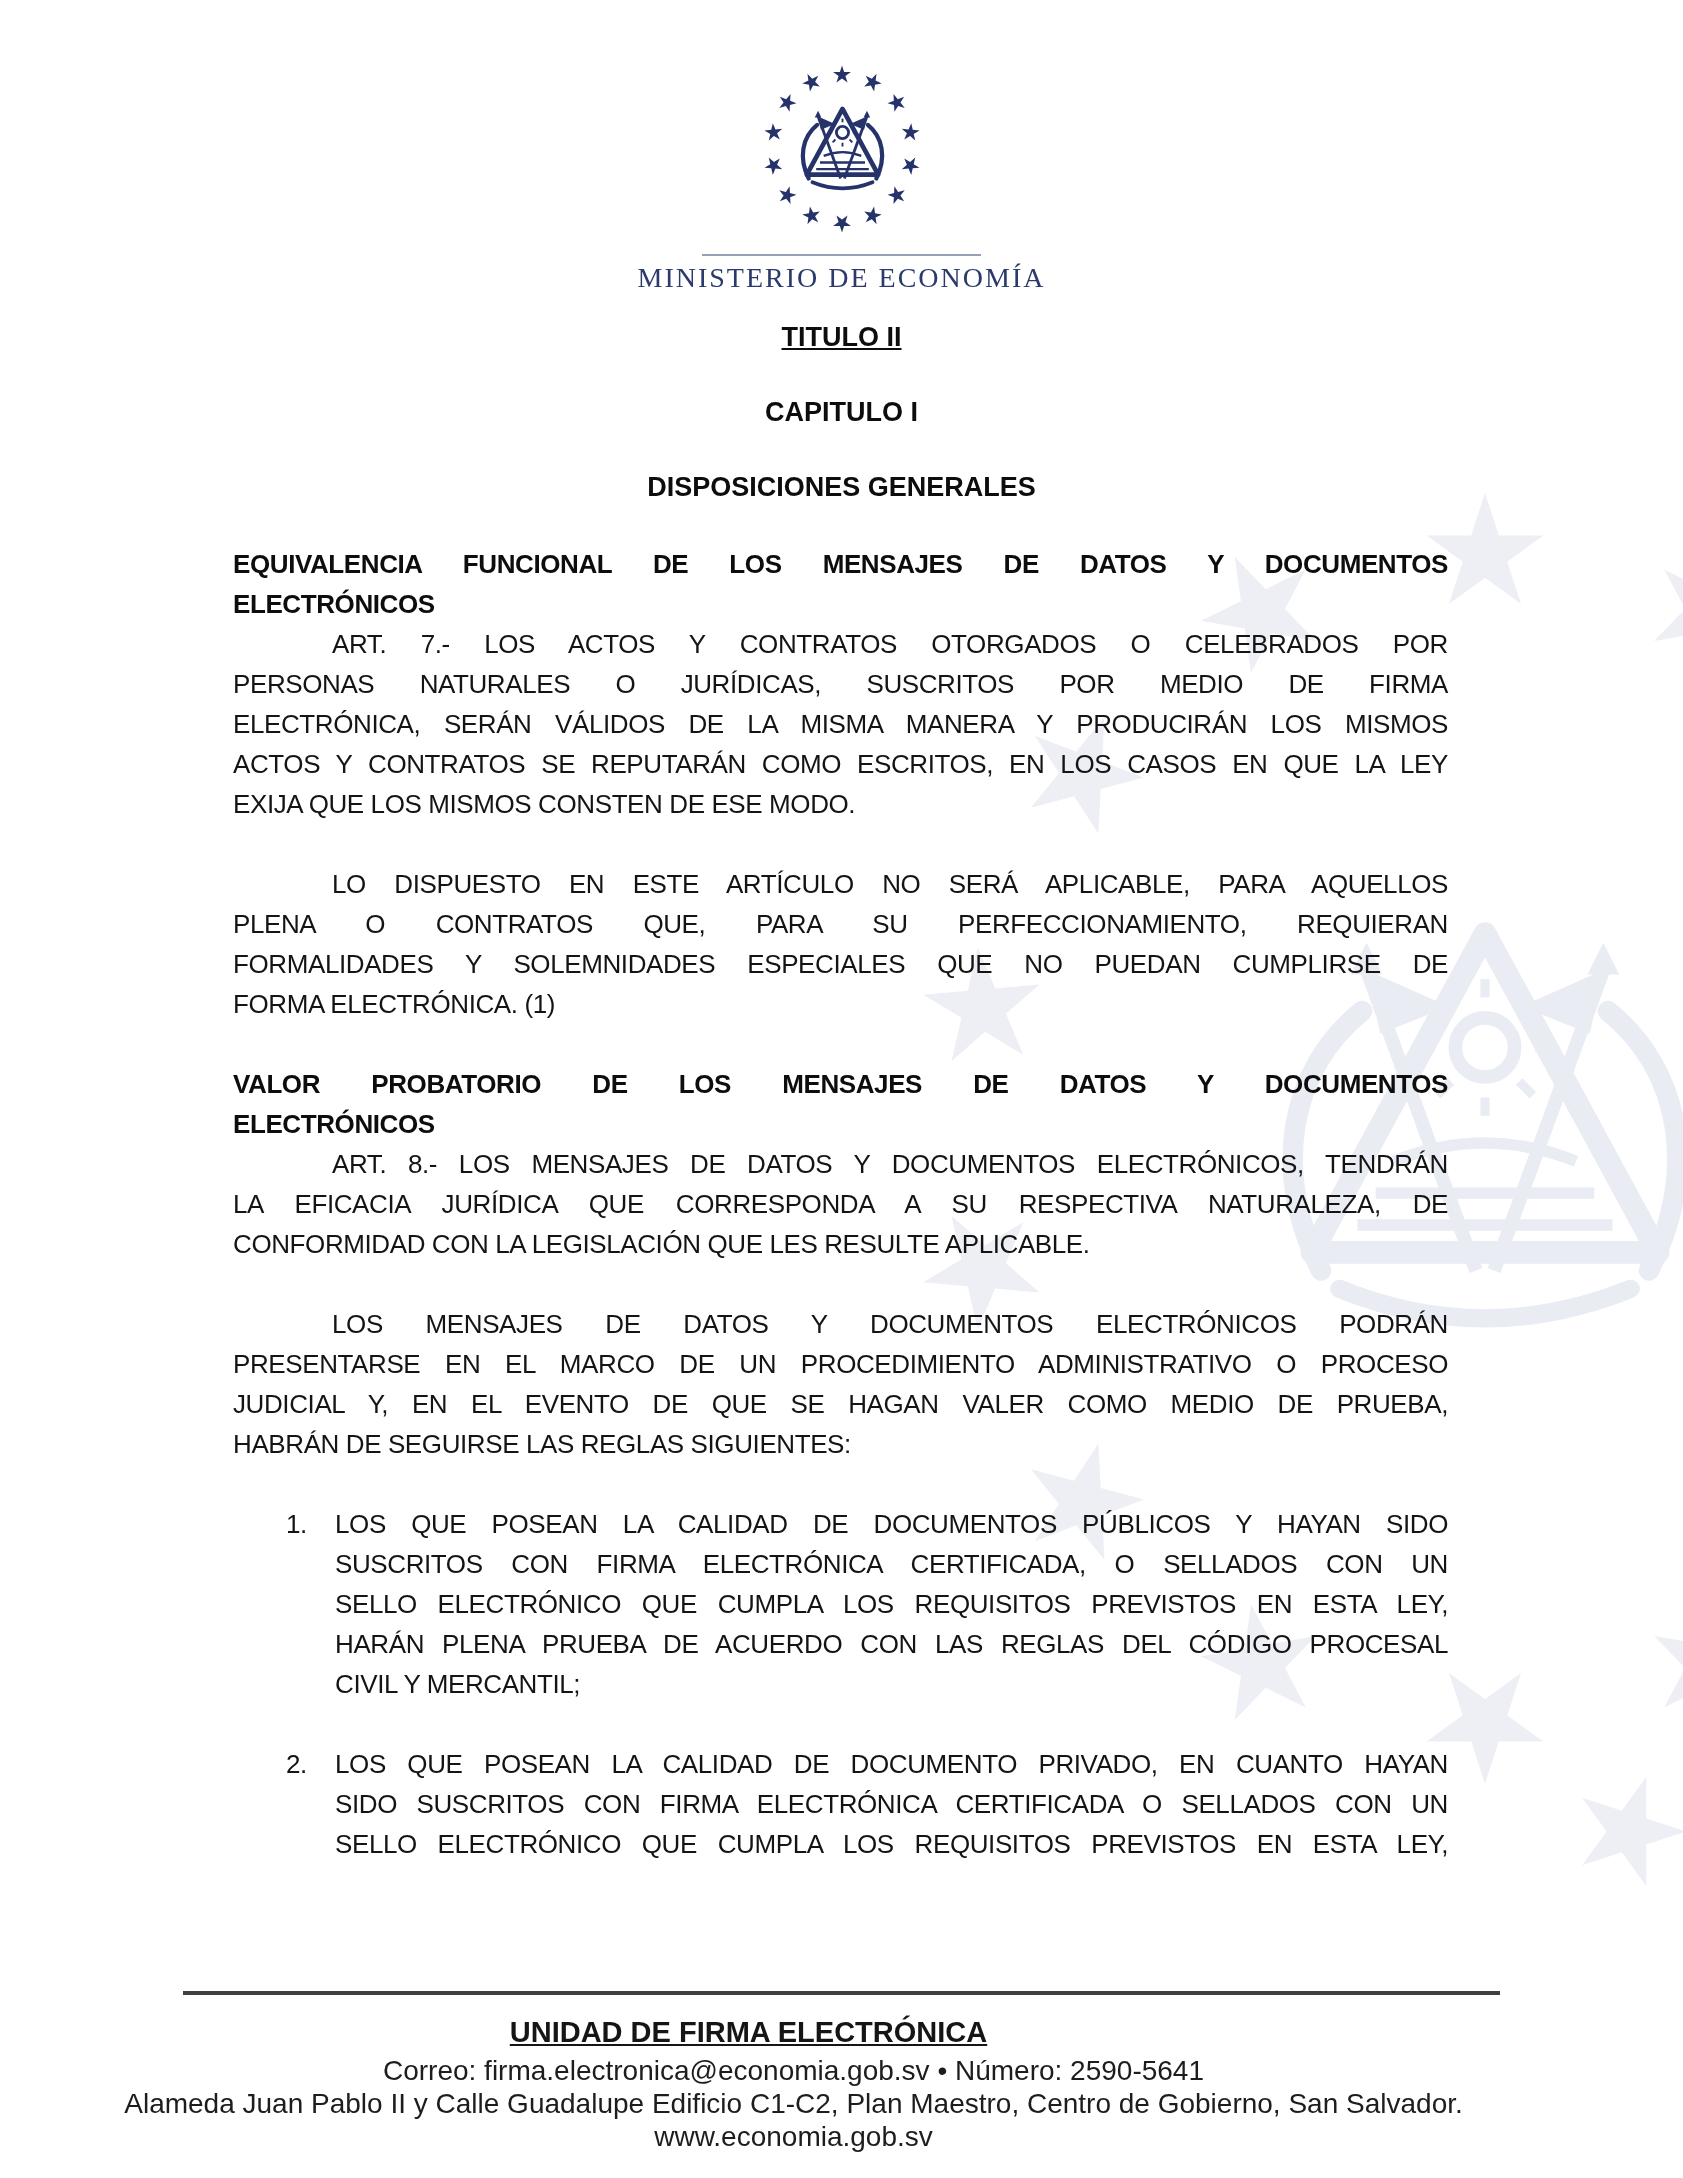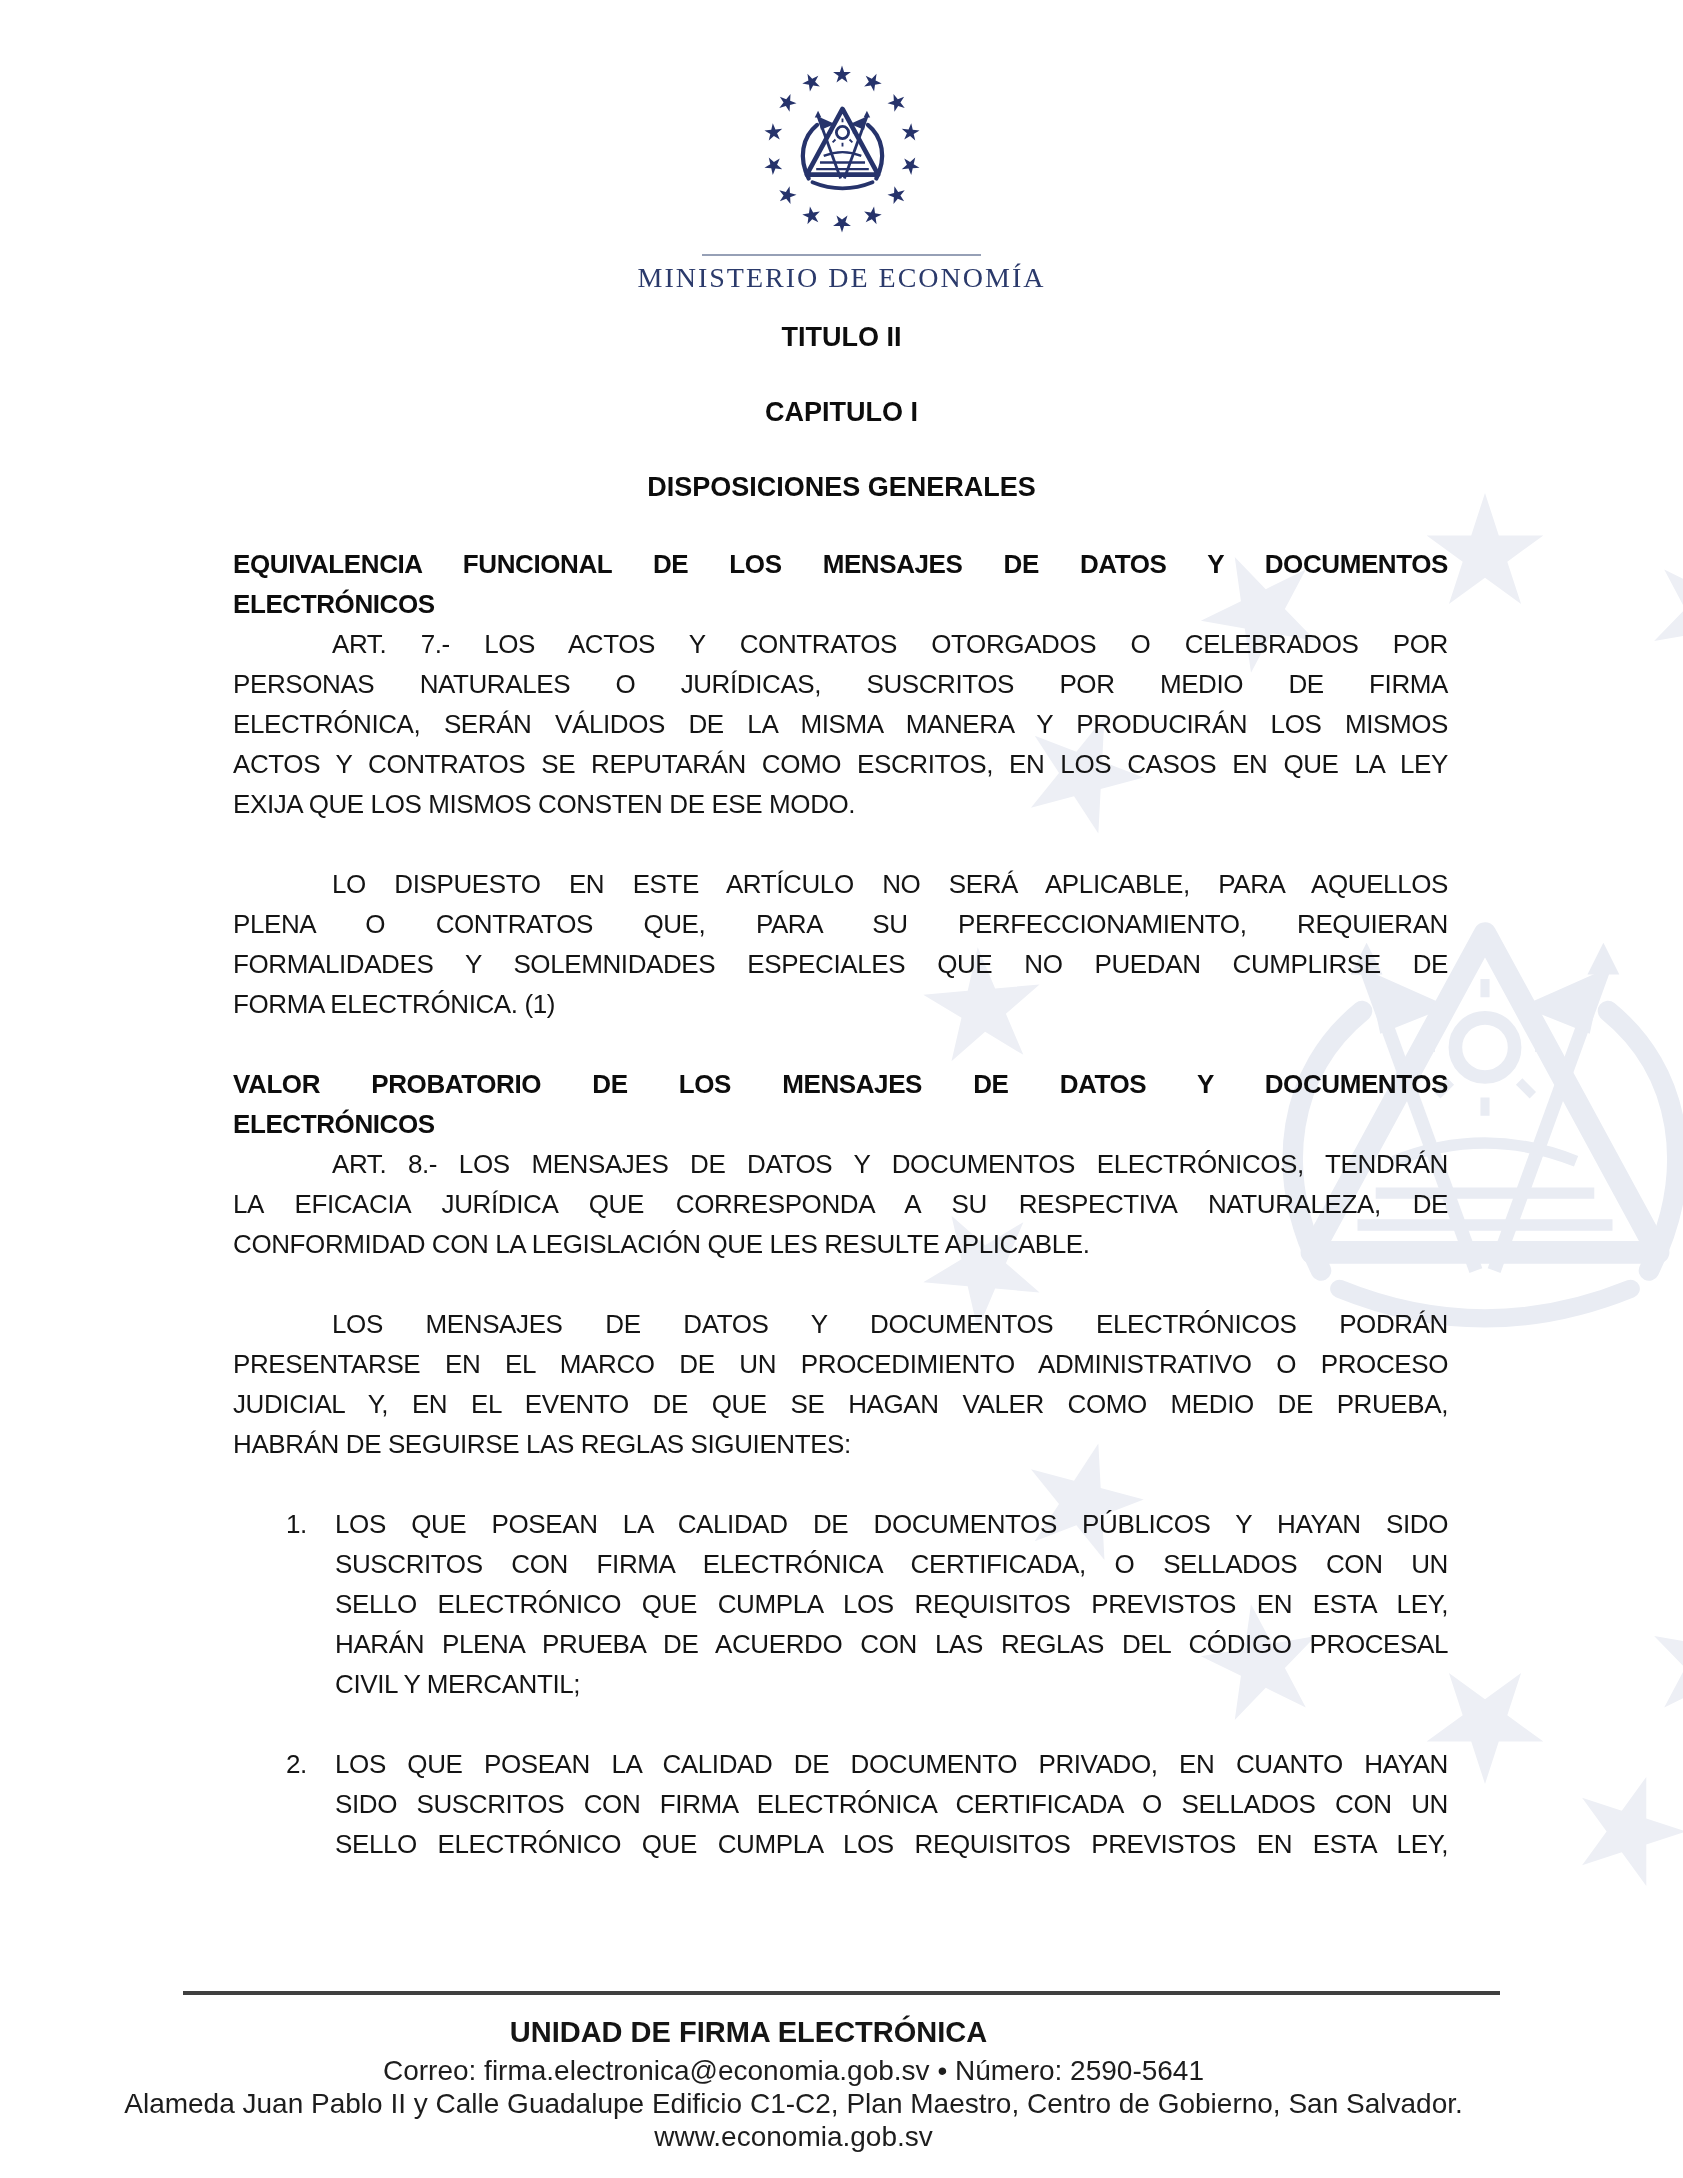--- a/index.html
+++ b/index.html
@@ -24,41 +24,41 @@
   .content{position:relative;z-index:1;}
   .logo-block{padding-top:58px;text-align:center;}
   .logo-svg{display:inline-block;color:var(--navy);}
   .logo-line{width:279px;height:2px;background:var(--logo-line);margin:6px auto 4px auto;}
   .ministry{
     font-family:"Liberation Serif", serif;
     font-size:28px;letter-spacing:2px;color:#2b3a6b;line-height:36px;
   }
   .titles{margin-top:24px;text-align:center;}
   .title-line{font-size:27px;font-weight:bold;line-height:34px;margin-top:41px;color:#0d0d0d;}
-  .title-line:first-child{margin-top:4px;}
+  .title-line:first-child{margin-top:4px;text-decoration:underline;}
   
   .doc-body{
     margin:40px 235px 12px 233px;  
     font-size:26px;letter-spacing:-0.4px;line-height:40px;color:#141414;
   }
   .block{margin-top:0;}
   .block.gap{margin-top:40px;}
   .line{min-height:40px;}
   .jfull{text-align:justify;text-align-last:justify;}
   .jlast{text-align:justify;text-align-last:left;}
   .indent{padding-left:99px;}
   .heading .line{font-weight:bold;color:#0d0d0d;}
   .list-item{display:flex;padding-left:53px;}
   .list-item .num{width:49px;flex:0 0 49px;}
   .list-item .lines{flex:1;min-width:0;}
   
   .footer{position:absolute;left:0;top:0;width:1683px;z-index:1;}
   .footer-rule{position:absolute;left:183px;top:1991px;width:1317px;height:4px;background:var(--rule);}
   .footer-unit{position:absolute;left:0;top:2016px;width:1497px;text-align:center;
-    font-size:29px;font-weight:bold;color:#151515;}
+    font-size:29px;font-weight:bold;color:#151515;text-decoration:underline;}
   .footer-text{position:absolute;left:0;width:1555px;text-align:center;font-size:28px;color:#1d1d1d;padding-left:32px;}
   .f-contact{top:2055px;}
   .f-address{top:2088px;}
   .f-web{top:2121px;}
 </style>
 </head>
 <body>
 
 <svg width="0" height="0" style="position:absolute" aria-hidden="true">
   <defs>

